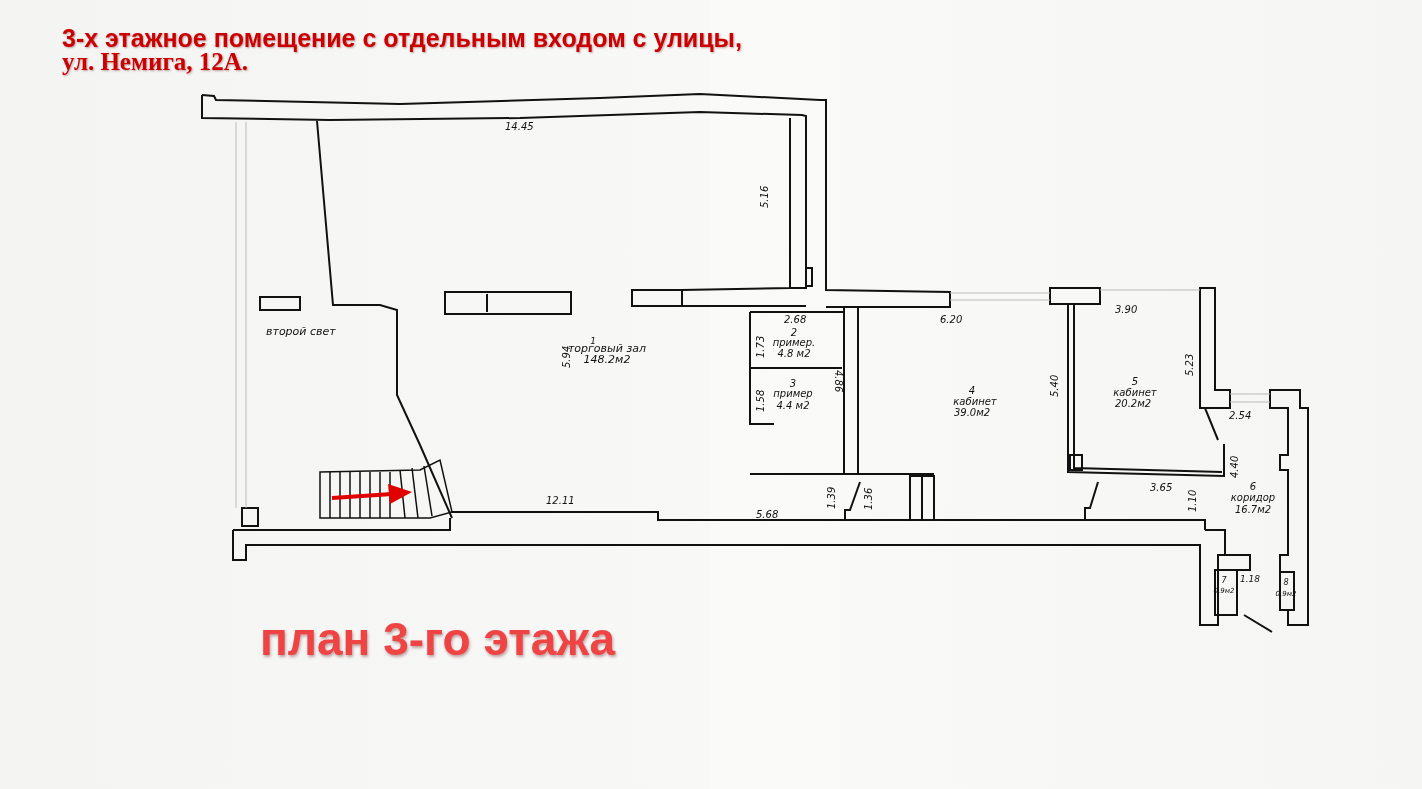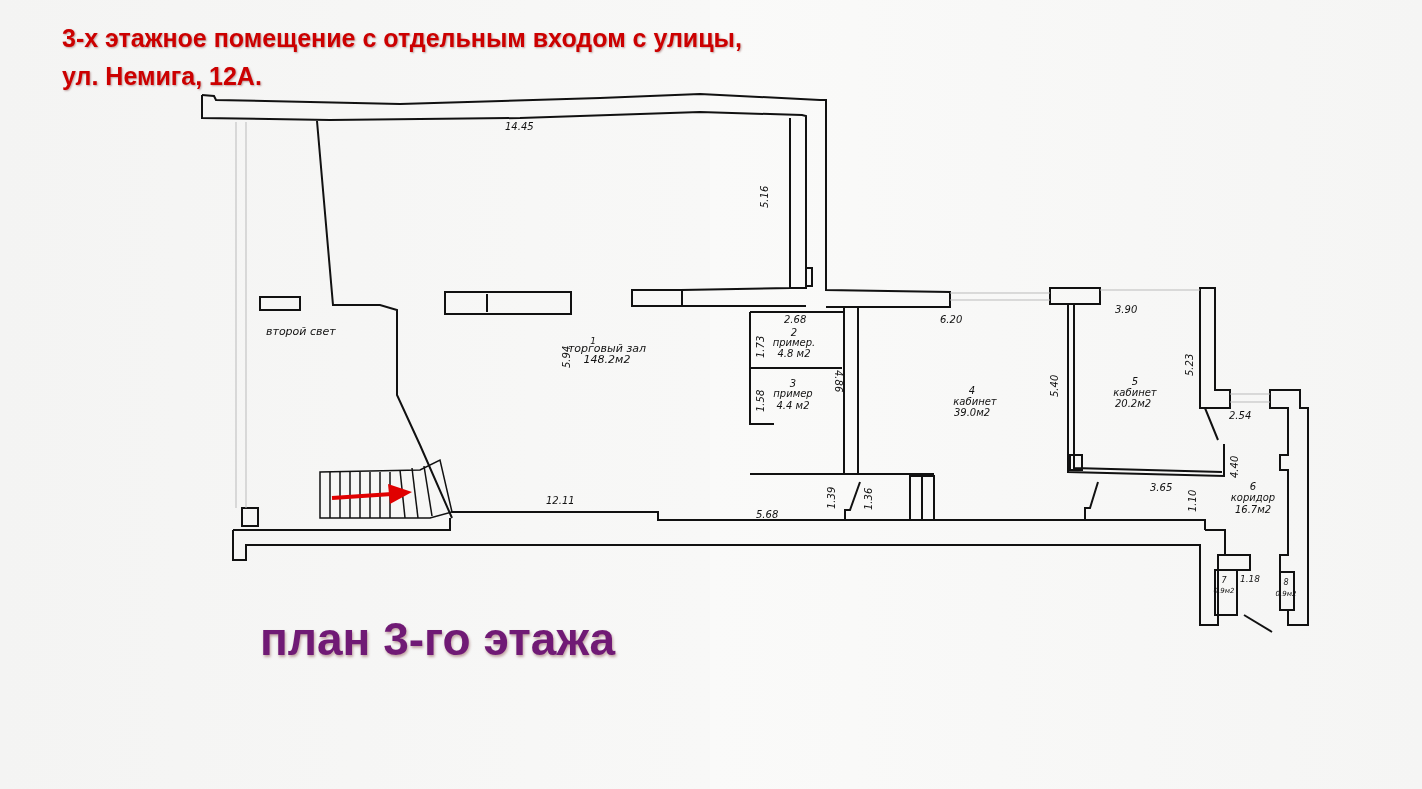--- a/index.html
+++ b/index.html
@@ -1,22 +1,22 @@
 <!DOCTYPE html>
 <html><head>
 <meta charset="utf-8">
 <style>
   html,body{margin:0;padding:0;}
   body{width:1422px;height:789px;background:#f7f7f6;position:relative;overflow:hidden;font-family:"Liberation Sans",sans-serif;}
   .bg-left{position:absolute;left:0;top:0;width:710px;height:789px;background:linear-gradient(90deg,#f4f4f3,#f8f8f7);}
   .bg-right{position:absolute;left:710px;top:0;width:712px;height:789px;background:linear-gradient(90deg,#fafaf9,#f5f5f4);}
   .title{position:absolute;left:62px;color:#cc0000;font-weight:bold;font-size:25px;text-shadow:1px 1px 2px rgba(90,0,0,0.35);white-space:nowrap;}
   #t1{top:24px;}
-  #t2{top:62px;}
-  .floor{position:absolute;left:260px;top:612px;color:#701a75;font-weight:bold;font-size:46px;text-shadow:1px 2px 3px rgba(90,0,0,0.35);white-space:nowrap;}
+  #t2{top:48px;font-family:Liberation Serif, serif;}
+  .floor{position:absolute;left:260px;top:612px;color:#ef4444;font-weight:bold;font-size:46px;text-shadow:1px 2px 3px rgba(90,0,0,0.35);white-space:nowrap;}
   svg{position:absolute;left:0;top:0;}
   .lbl{font-family:"DejaVu Sans",sans-serif;font-style:italic;fill:#111;}
 </style>
 </head>
 <body>
 
 <div class="bg-left"></div>
 <div class="bg-right"></div>
 
 <div class="title" id="t1">3-х этажное помещение с отдельным входом  с улицы,</div>

